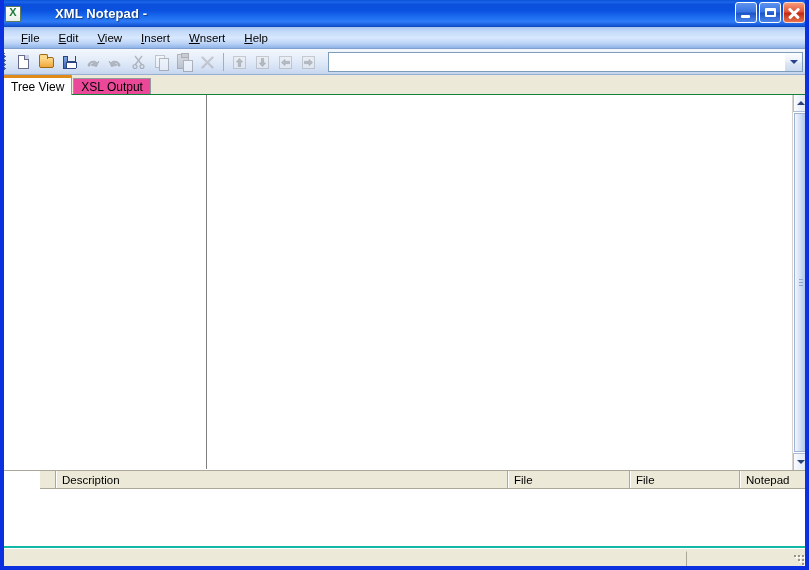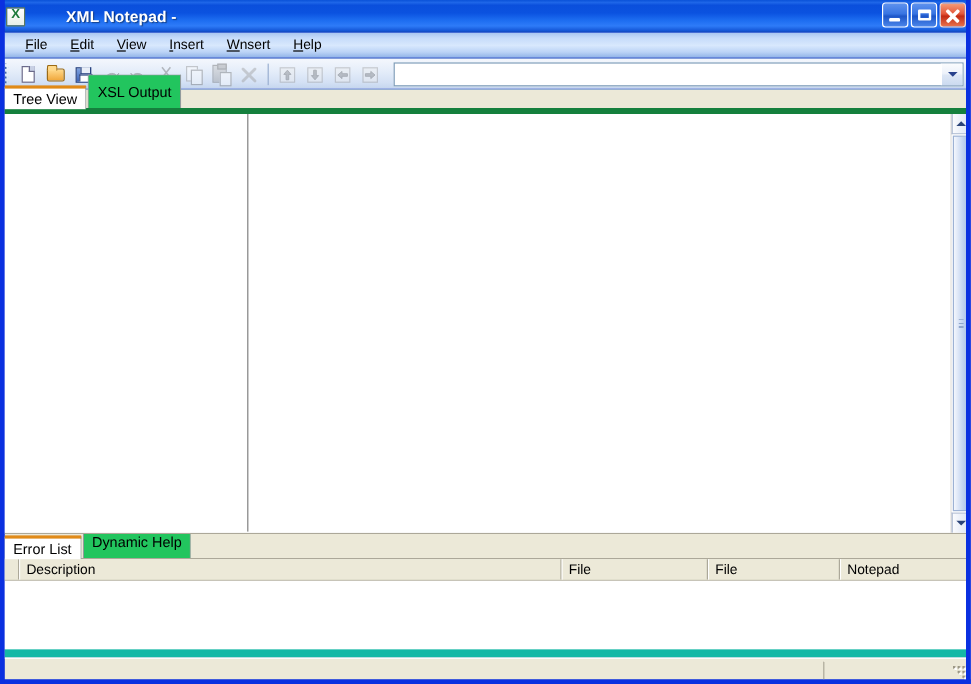--- a/index.html
+++ b/index.html
@@ -267,32 +267,32 @@
   .tabstrip {
     flex: 0 0 20px;
     height: 20px;
     margin: 0 -4px;
     background: #ECE9D8;
     display: flex;
     align-items: flex-end;
     padding-left: 3px;
     box-sizing: border-box;
     position: relative;
-    border-bottom: 5px solid #15803d;
+    border-bottom: 1px solid #15803d;
   }
   .tab {
-    height: 28px;
+    height: 16px;
     padding: 0 7px;
     font: 12px "Liberation Sans", sans-serif;
     color: #000;
     display: flex;
     align-items: center;
     box-sizing: border-box;
     cursor: default;
-    background: #22c55e;
+    background: #ec4899;
     border: 1px solid #919B9C;
     border-bottom: none;
     margin-right: 1px;
     border-radius: 1px 1px 0 0;
   }
   .tab.active {
     background: #FFFFFF;
     border-top: 3px solid #E08A18;
     height: 20px;
     font-weight: normal;
@@ -402,21 +402,22 @@
     border-bottom: 1px solid #ACA899;
   }
   .bottom-tabstrip .tab { font-size: 12px; }
 
   .errorlist {
     flex: 0 0 75px;
     margin: 0 -4px;
     background: #FFFFFF;
     display: flex;
     flex-direction: column;
-    border-bottom: 7px solid #14b8a6;
+    border-bottom: 2px solid #14b8a6;
+    padding-left: 40px;
   }
   .lv-header {
     height: 18px;
     flex: 0 0 18px;
     background: #ECE9D8;
     display: flex;
     box-sizing: border-box;
     border-bottom: 1px solid #ACA899;
   }
   .lv-col {
@@ -654,28 +655,20 @@
       </div>
       <div class="sb-track">
         <div class="sb-thumb"></div>
       </div>
       <div class="sb-arrow sb-down">
         <span class="ar"></span>
       </div>
     </div>
   </div>
 
-  <div class="bottom-tabstrip">
-    <div class="tab active">
-      <span>Error List</span>
-    </div>
-    <div class="tab">
-      <span>Dynamic Help</span>
-    </div>
-  </div>
 
   <div class="errorlist">
     <div class="lv-header">
       <div class="lv-col c0">
         <span></span>
       </div>
       <div class="lv-col c1">
         <span>Description</span>
       </div>
       <div class="lv-col c2">

